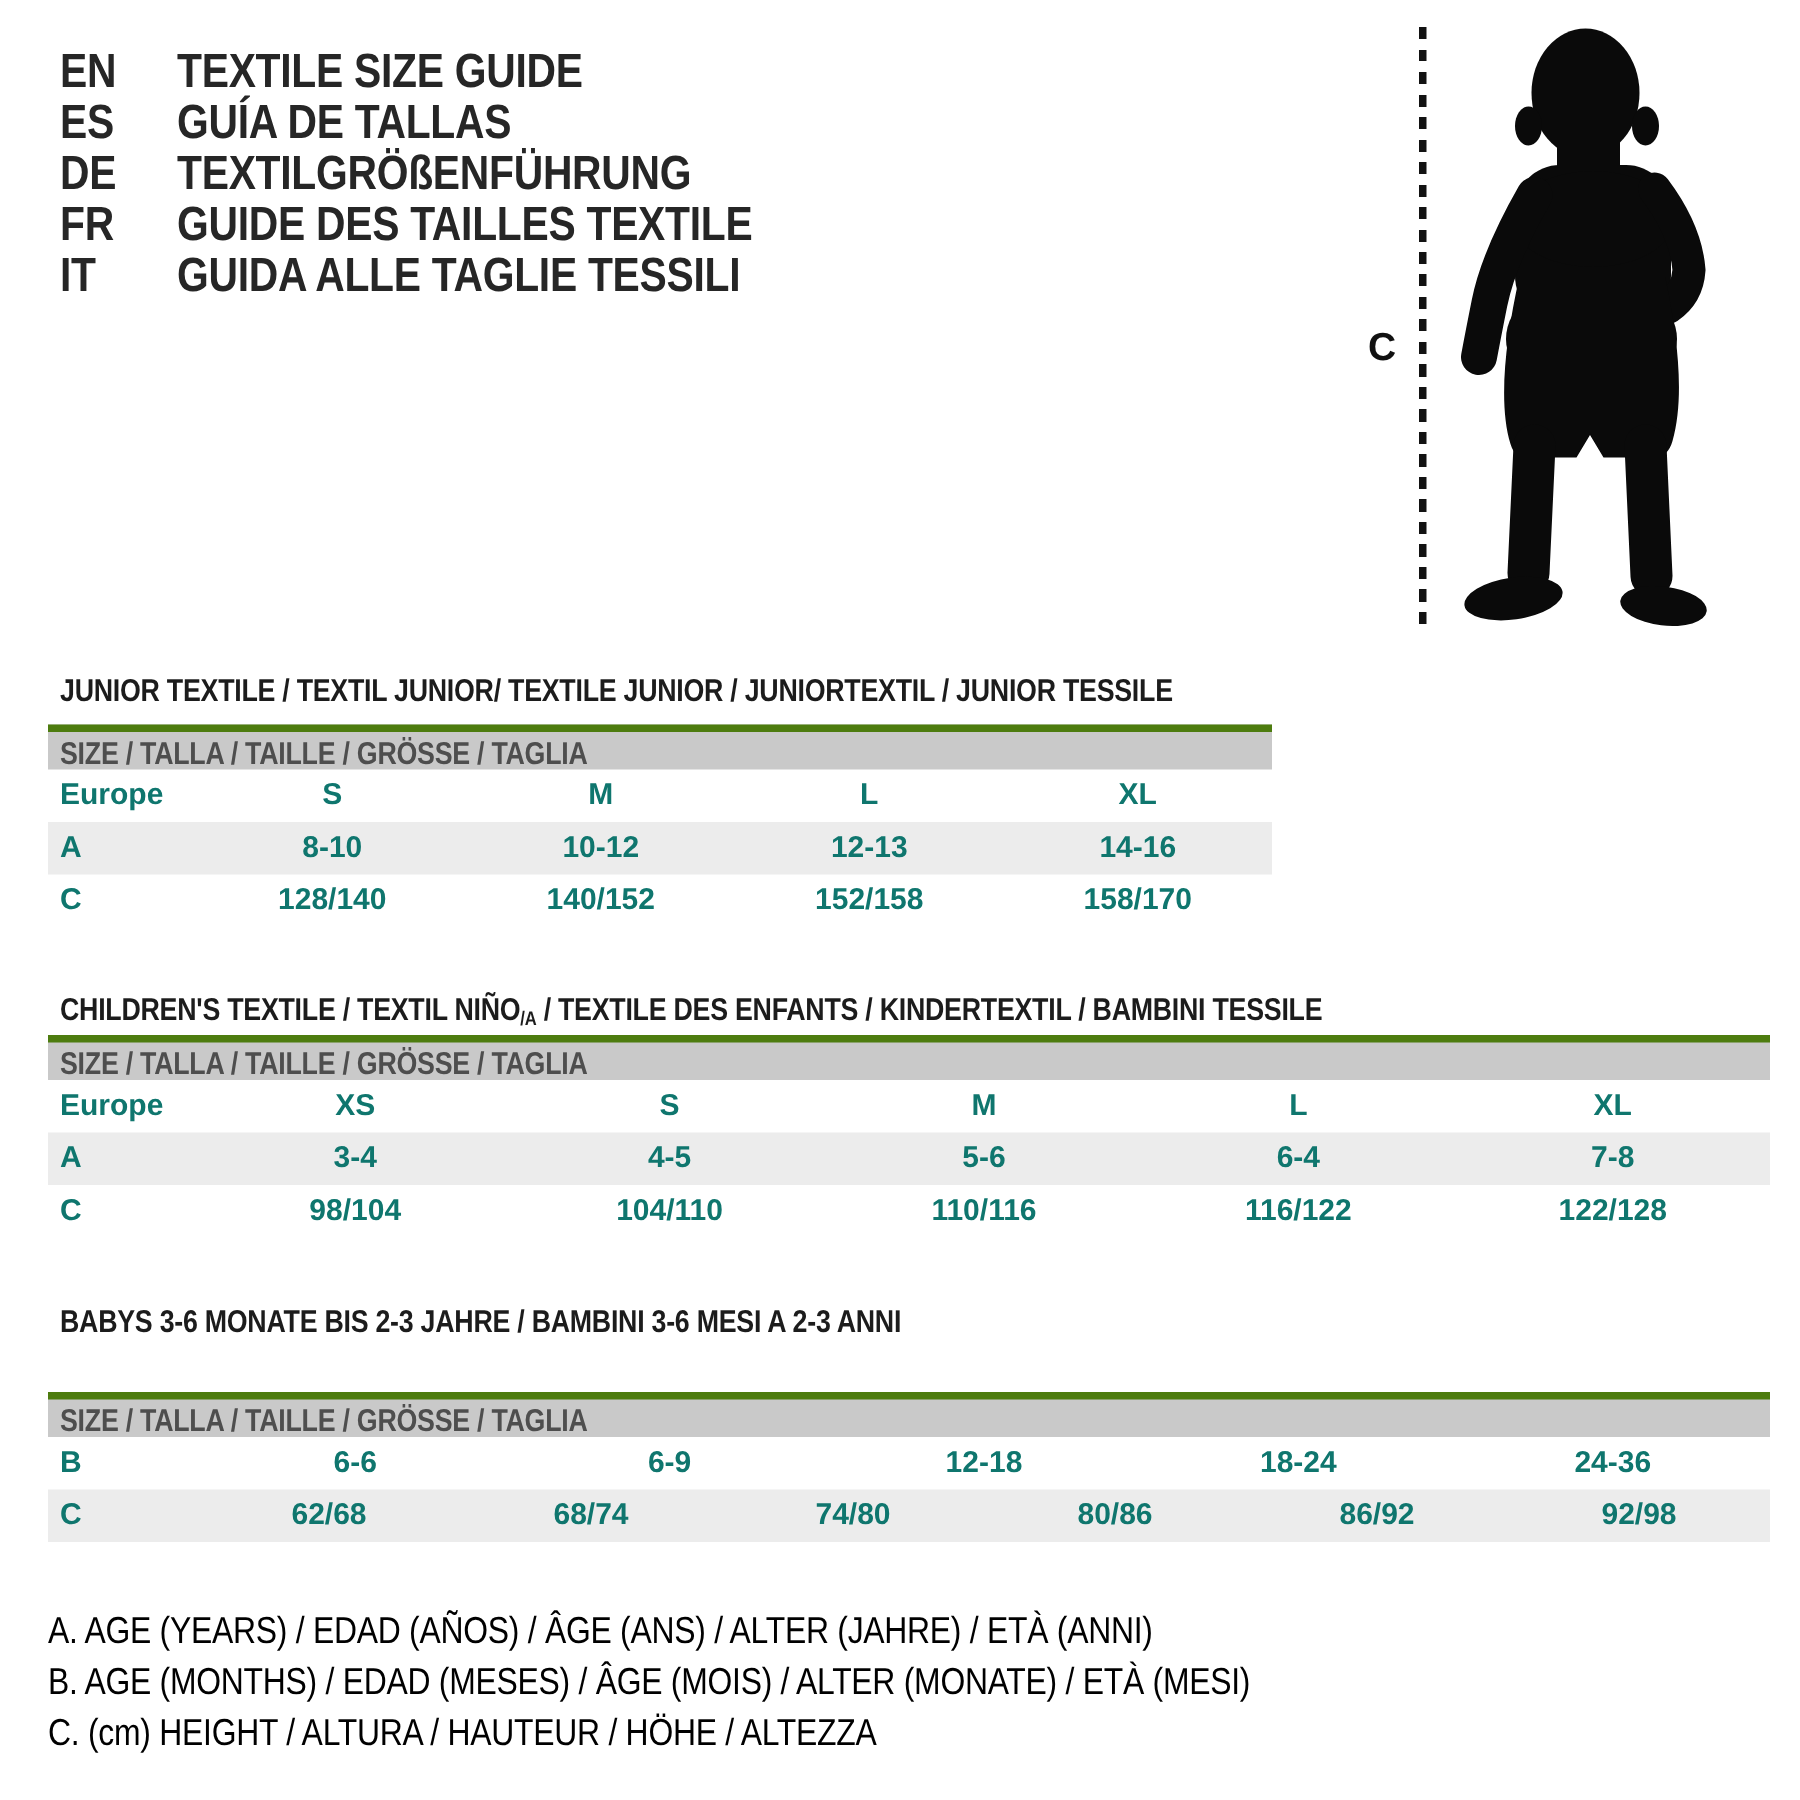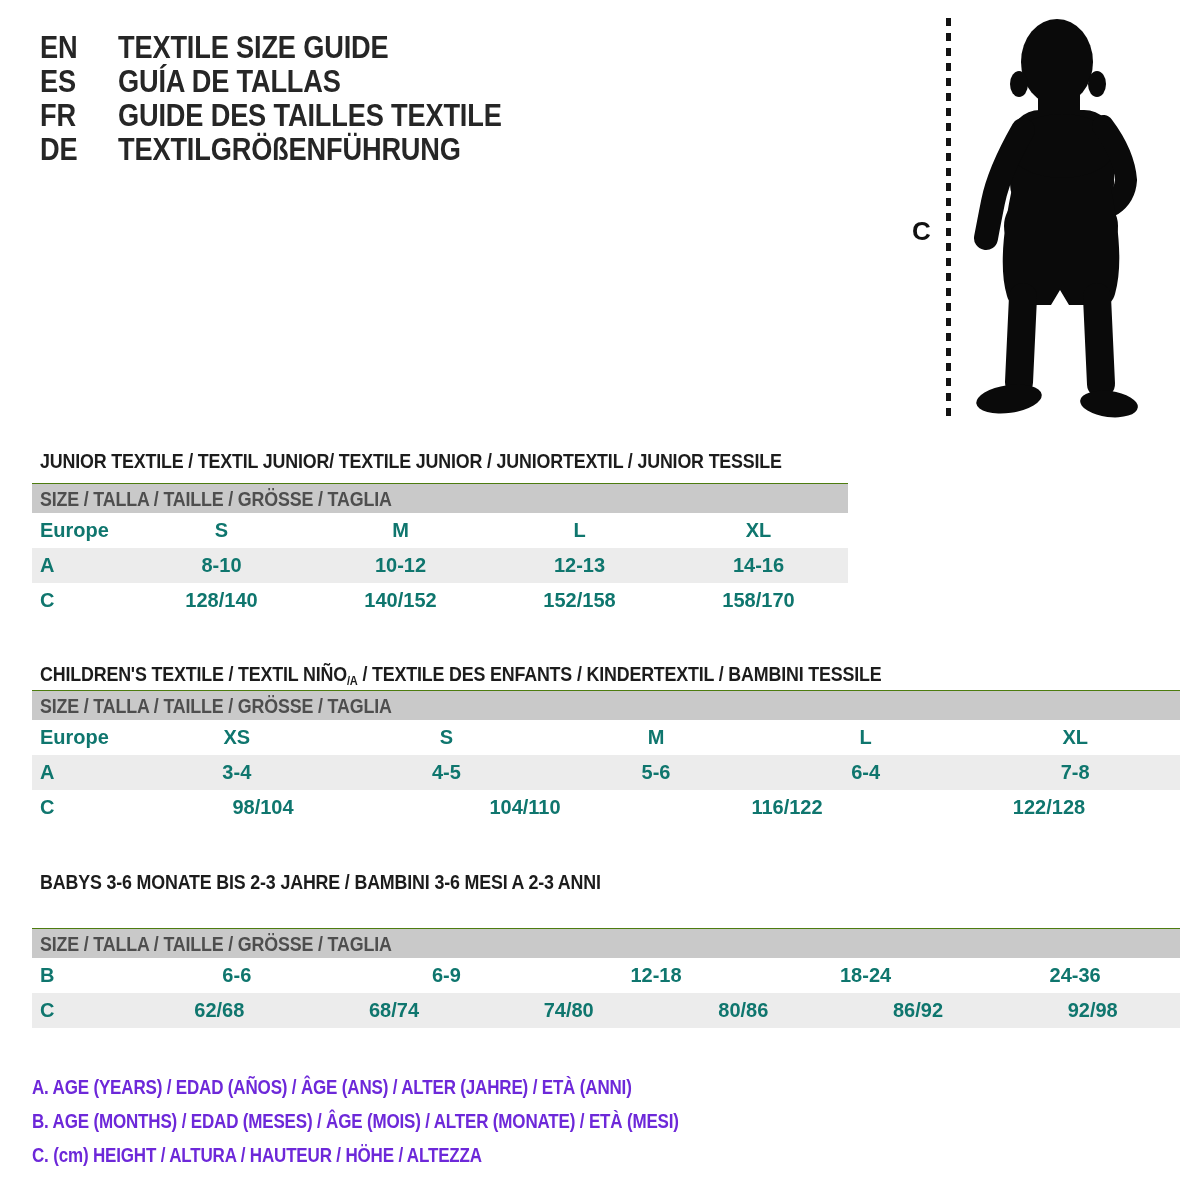--- a/index.html
+++ b/index.html
@@ -46,44 +46,45 @@
   .sub-seg { font-size: 0.62em; vertical-align: -0.28em; }
 
   .sec-table { position: absolute; left: 0; width: 100%; }
   .size-section[data-section="junior"]   .sec-table { top: 53px; }
   .size-section[data-section="children"] .sec-table { top: 47px; }
   .size-section[data-section="babies"]   .sec-table { top: 77px; }
 
   .table-header {
     height: 30px; line-height: 30px;
     background: var(--header-bg, #c9c9c9);
-    border-top: 1px solid #4d7c0f;
+    border-top: 5px solid #4d7c0f;
     color: var(--header-text, #4e4e4e);
     font-size: 21px; font-weight: bold;
     padding-left: 8px; box-sizing: border-box;
   }
   .table-row { display: flex; height: 35px; line-height: 35px; font-size: 20px; font-weight: bold; color: #0f766e; }
   .table-row.alt { background: var(--alt-row-bg, #ececec); }
   .row-label { width: 100px; padding-left: 8px; box-sizing: border-box; text-align: left; }
   .row-cell { flex: 1; text-align: center; }
 
   
   .legend { position: absolute; left: 32px; top: 1070px; }
-  .legend-line { line-height: 34px; font-size: 20px; font-weight: bold; color: #6d28d9; }
+  .legend-line { line-height: 34px; font-size: 25px; font-weight: normal; color: #000000; }
 </style>
 </head>
 <body>
 
 <div class="canvas">
 
   <section class="lang-list" id="lang-list">
       <div class="lang-row"><span class="lang-code condensed">EN</span><span class="lang-label condensed">TEXTILE SIZE GUIDE</span></div>
       <div class="lang-row"><span class="lang-code condensed">ES</span><span class="lang-label condensed">GUÍA DE TALLAS</span></div>
+      <div class="lang-row"><span class="lang-code condensed">DE</span><span class="lang-label condensed">TEXTILGRÖßENFÜHRUNG</span></div>
       <div class="lang-row"><span class="lang-code condensed">FR</span><span class="lang-label condensed">GUIDE DES TAILLES TEXTILE</span></div>
-      <div class="lang-row"><span class="lang-code condensed">DE</span><span class="lang-label condensed">TEXTILGRÖßENFÜHRUNG</span></div>
+      <div class="lang-row"><span class="lang-code condensed">IT</span><span class="lang-label condensed">GUIDA ALLE TAGLIE TESSILI</span></div>
     </section>
 
   <div class="figure">
     <div class="c-label">C</div>
     <div class="dashed-line"></div>
     <svg class="silhouette" width="190" height="404" viewBox="0 0 190 404" aria-hidden="true">
       <g fill="#0a0a0a" stroke="none">
 
         <ellipse cx="94" cy="48" rx="36" ry="43"></ellipse>
         <ellipse cx="56" cy="70" rx="9" ry="13"></ellipse>
@@ -157,20 +158,21 @@
             <div class="row-cell">3-4</div>
             <div class="row-cell">4-5</div>
             <div class="row-cell">5-6</div>
             <div class="row-cell">6-4</div>
             <div class="row-cell">7-8</div>
           </div>
           <div class="table-row">
             <div class="row-label">C</div>
             <div class="row-cell">98/104</div>
             <div class="row-cell">104/110</div>
+            <div class="row-cell">110/116</div>
             <div class="row-cell">116/122</div>
             <div class="row-cell">122/128</div>
           </div>
         </div>
       </section>
       <section class="size-section" data-section="babies">
         <div class="sec-titles">
           <div class="sec-title"><span class="condensed"><span>BABYS 3-6 MONATE BIS 2-3 JAHRE / BAMBINI 3-6 MESI A 2-3 ANNI</span></span></div>
         </div>
         <div class="sec-table">

